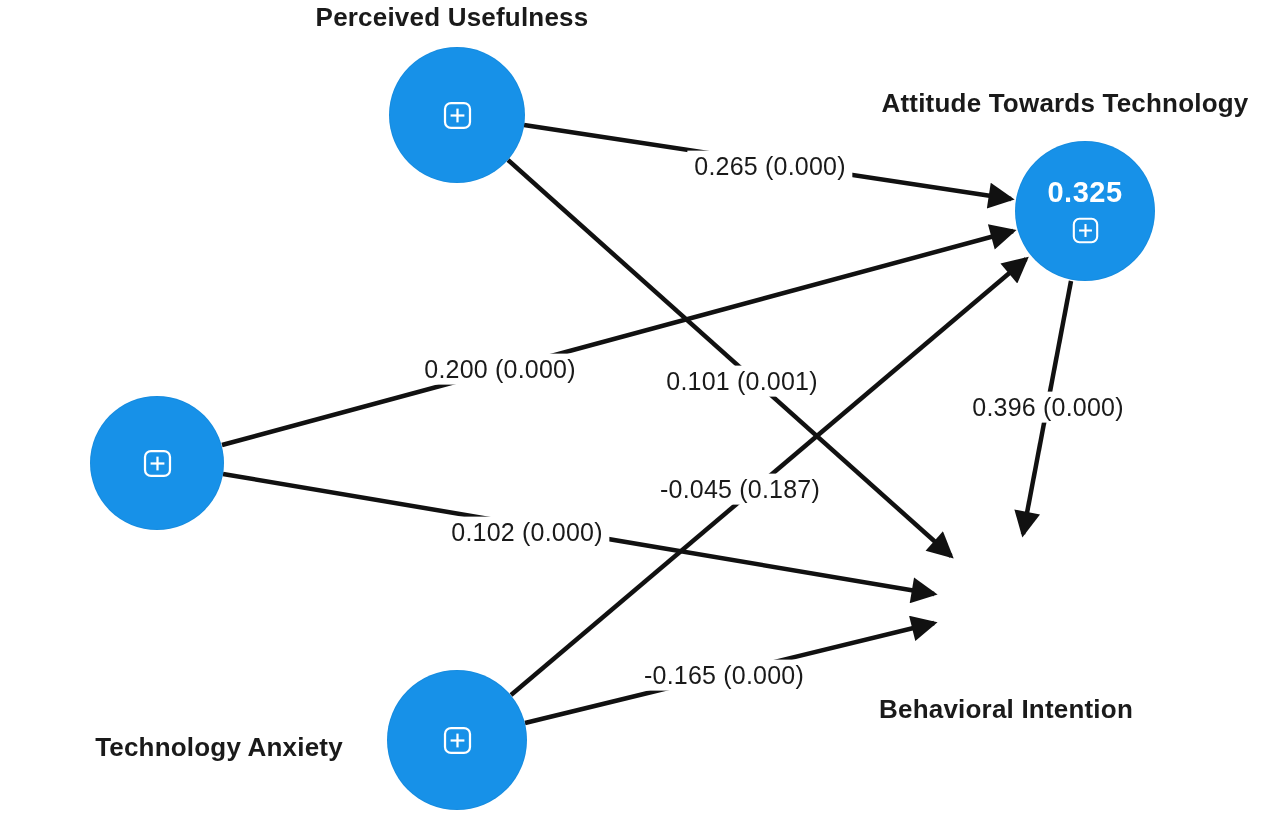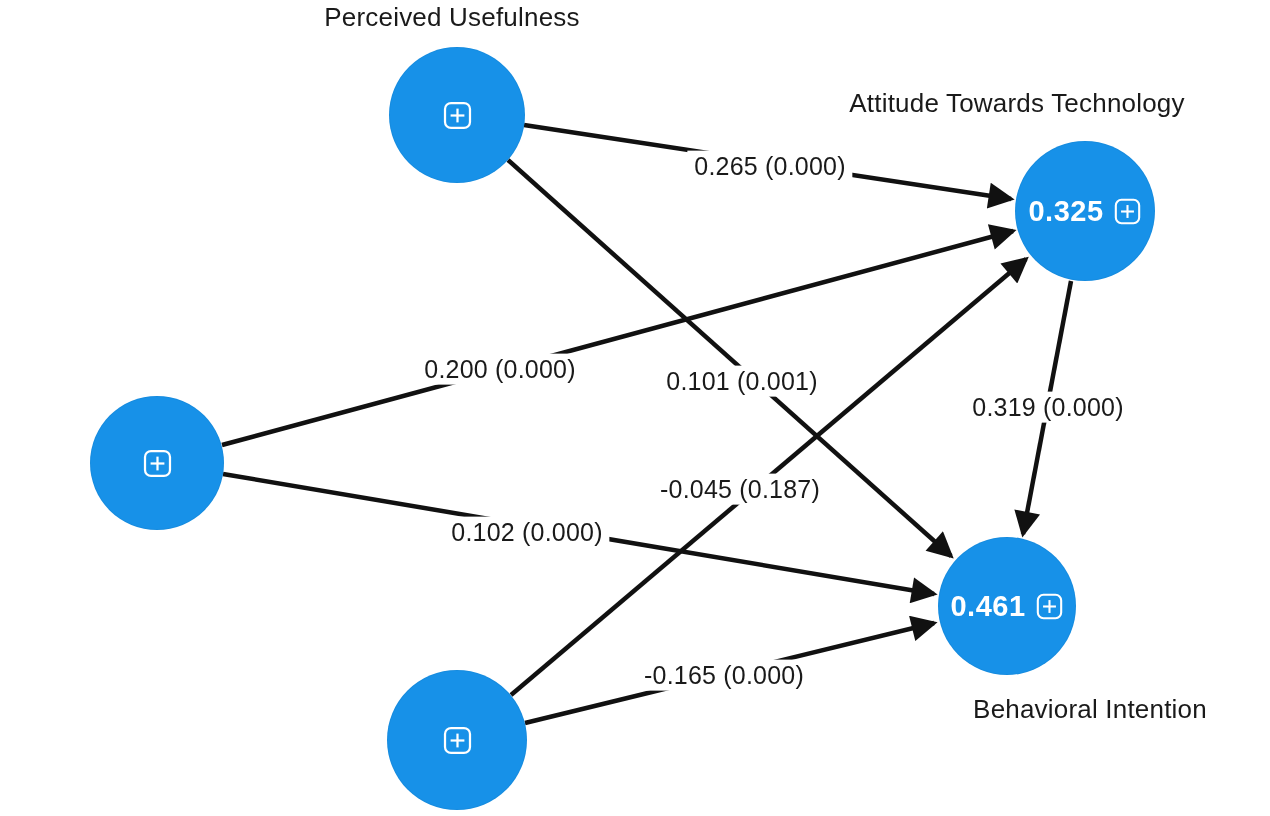--- a/index.html
+++ b/index.html
@@ -11,30 +11,30 @@
   }
   html,body{margin:0;padding:0;background:var(--background);}
   body{font-family:"Liberation Sans","DejaVu Sans",sans-serif;}
   #canvas{
     position:relative;width:1270px;height:816px;background:var(--background);
     overflow:hidden;
   }
   #edges{position:absolute;left:0;top:0;width:1270px;height:816px;}
   .node{
     position:absolute;border-radius:50%;background:var(--node-fill);
-    display:flex;flex-direction:row;align-items:center;justify-content:center;
+    display:flex;flex-direction:column;align-items:center;justify-content:center;
     gap:9px;box-shadow:0 0 0 1px rgba(0,0,0,0.04) inset;cursor:pointer;
   }
   .node-value{
     color:var(--node-value-text);font-size:29px;font-weight:700;line-height:1;
     letter-spacing:0.5px;
   }
   .expand{width:31px;height:31px;display:block;}
   .node-title{
-    position:absolute;color:var(--label-text);font-size:26px;font-weight:400;
+    position:absolute;color:var(--label-text);font-size:26px;font-weight:700;
     white-space:nowrap;transform:translate(-50%,-50%);letter-spacing:0.2px;
   }
   .edge-label{
     position:absolute;transform:translate(-50%,-50%);
     background:var(--background);color:var(--label-text);
     font-size:25px;font-weight:400;white-space:nowrap;
     padding:1px 7px;line-height:1.15;letter-spacing:0.2px;
   }
 </style>
 </head>
@@ -58,25 +58,26 @@
       <line x1="1071" y1="281" x2="1023" y2="534" marker-end="url(#arrow)"></line>
     </g>
   </svg>
 
   <div class="edge-label" style="left:770px;top:166px">0.265 (0.000)</div>
   <div class="edge-label" style="left:742px;top:381px">0.101 (0.001)</div>
   <div class="edge-label" style="left:500px;top:369px">0.200 (0.000)</div>
   <div class="edge-label" style="left:527px;top:532px">0.102 (0.000)</div>
   <div class="edge-label" style="left:740px;top:489px">-0.045 (0.187)</div>
   <div class="edge-label" style="left:724px;top:675px">-0.165 (0.000)</div>
-  <div class="edge-label" style="left:1048px;top:407px">0.319 (0.000)</div>
+  <div class="edge-label" style="left:1048px;top:407px">0.396 (0.000)</div>
 
   <div class="node-title" style="left:452px;top:17px">Perceived Usefulness</div>
-  <div class="node-title" style="left:1017px;top:103px">Attitude Towards Technology</div>
-  <div class="node-title" style="left:1090px;top:709px">Behavioral Intention</div>
+  <div class="node-title" style="left:1065px;top:103px">Attitude Towards Technology</div>
+  <div class="node-title" style="left:219px;top:747px">Technology Anxiety</div>
+  <div class="node-title" style="left:1006px;top:709px">Behavioral Intention</div>
 
   <div class="node" style="left:389px;top:47px;width:136px;height:136px">
     <svg class="expand" viewBox="0 0 36 36">
       <rect x="3.5" y="3.5" width="29" height="29" rx="7" fill="none" stroke="#ffffff" stroke-width="2.6"></rect>
       <line x1="10" y1="18" x2="26" y2="18" stroke="#ffffff" stroke-width="2.6"></line>
       <line x1="18" y1="10" x2="18" y2="26" stroke="#ffffff" stroke-width="2.6"></line>
     </svg>
   </div>
 
   <div class="node" style="left:90px;top:396px;width:134px;height:134px">
@@ -97,22 +98,14 @@
 
   <div class="node" style="left:1015px;top:141px;width:140px;height:140px">
     <div class="node-value">0.325</div>
     <svg class="expand" style="width:29px;height:29px" viewBox="0 0 36 36">
       <rect x="3.5" y="3.5" width="29" height="29" rx="7" fill="none" stroke="#ffffff" stroke-width="2.6"></rect>
       <line x1="10" y1="18" x2="26" y2="18" stroke="#ffffff" stroke-width="2.6"></line>
       <line x1="18" y1="10" x2="18" y2="26" stroke="#ffffff" stroke-width="2.6"></line>
     </svg>
   </div>
 
-  <div class="node" style="left:938px;top:537px;width:138px;height:138px">
-    <div class="node-value">0.461</div>
-    <svg class="expand" style="width:29px;height:29px" viewBox="0 0 36 36">
-      <rect x="3.5" y="3.5" width="29" height="29" rx="7" fill="none" stroke="#ffffff" stroke-width="2.6"></rect>
-      <line x1="10" y1="18" x2="26" y2="18" stroke="#ffffff" stroke-width="2.6"></line>
-      <line x1="18" y1="10" x2="18" y2="26" stroke="#ffffff" stroke-width="2.6"></line>
-    </svg>
-  </div>
 
 </div>
 
 </body></html>

